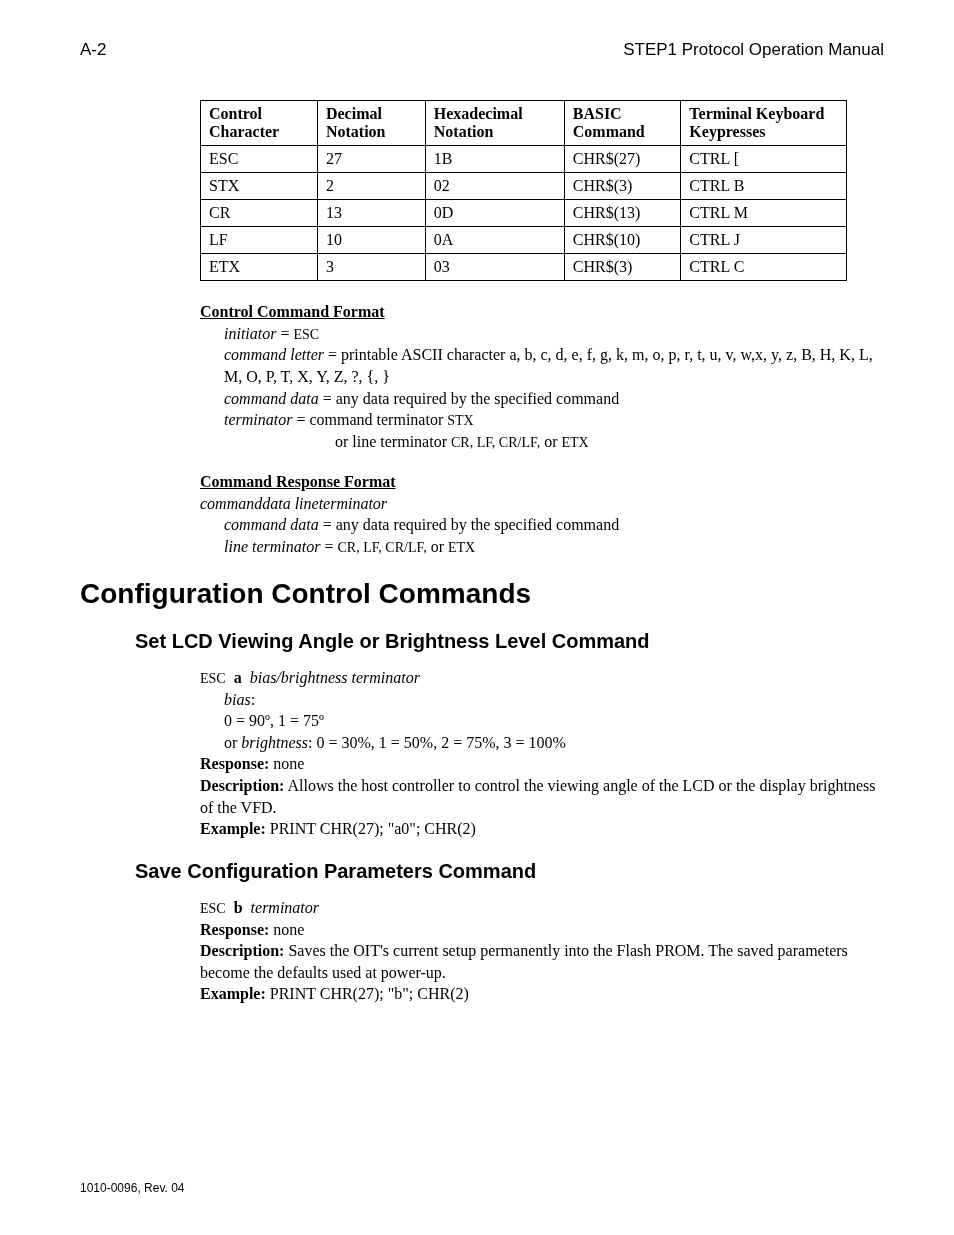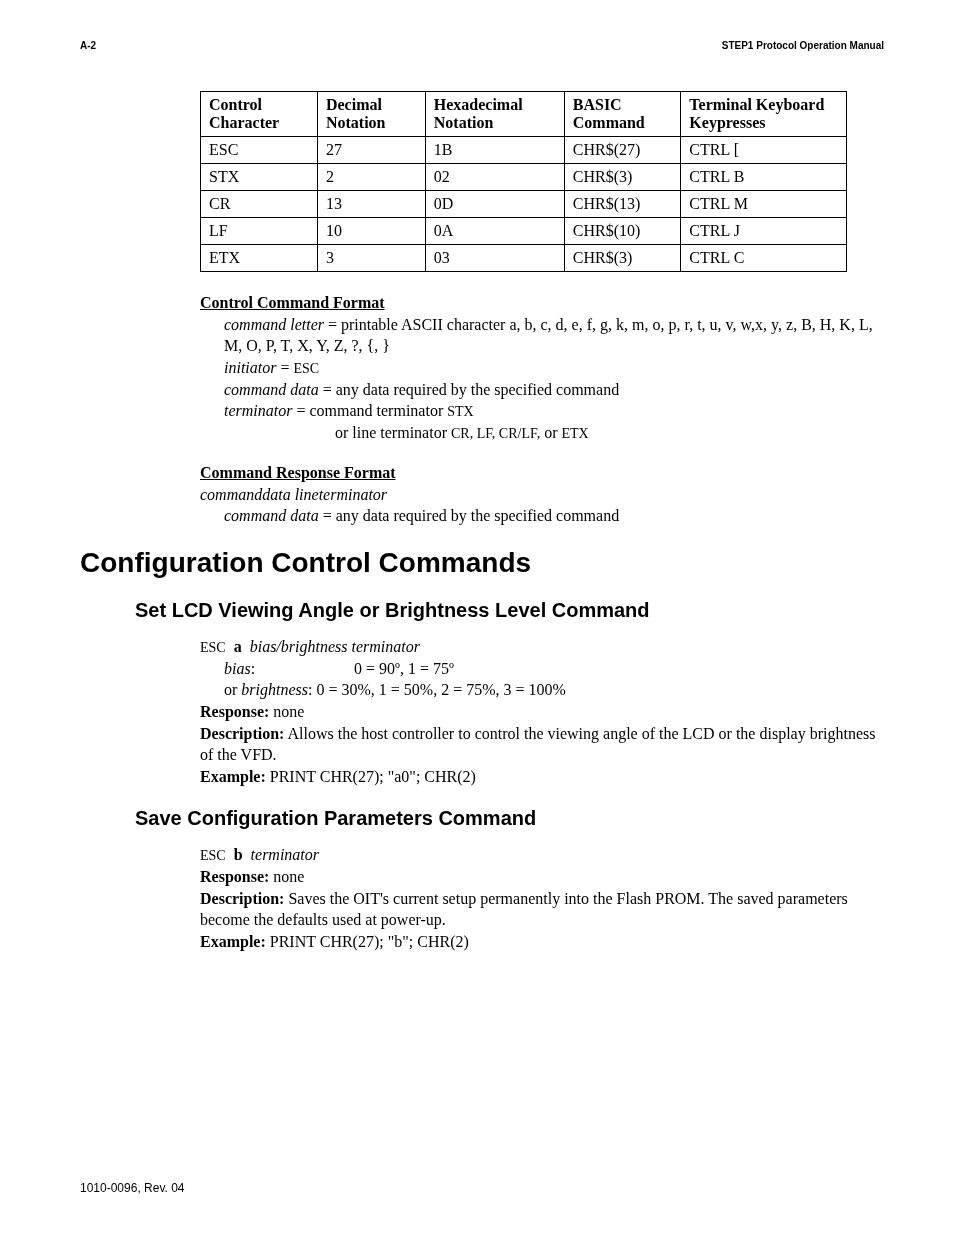--- a/index.html
+++ b/index.html
@@ -9,22 +9,22 @@
     background: #fff;
     margin: 0;
     padding: 40px 70px 40px 80px;
     width: 954px;
     box-sizing: border-box;
   }
   .header-row {
     display: flex;
     justify-content: space-between;
     font-family: Arial, Helvetica, sans-serif;
-    font-size: 10px;
-    font-weight: bold;
+    font-size: 17px;
+    font-weight: normal;
     margin-bottom: 40px;
   }
   table {
     border-collapse: collapse;
     margin-left: 120px;
     margin-bottom: 20px;
     width: 647px;
   }
   th, td {
     border: 1.5px solid #000;
@@ -67,21 +67,21 @@
     margin-bottom: 20px;
     line-height: 1.35;
   }
   .footer {
     font-family: Liberation Sans, sans-serif;
     font-size: 12px;
     position: absolute;
     bottom: 40px;
     left: 80px;
   }
-  .bias-row { display:flex; }
+  .bias-row { display:flex;flex-direction:column; }
   .bias-label { width:130px; }
 </style>
 </head>
 <body>
 
 <div class="header-row">
   <span>A-2</span>
   <span>STEP1 Protocol Operation Manual</span>
 </div>
 
@@ -130,41 +130,44 @@
         <td>03</td>
         <td>CHR$(3)</td>
         <td>CTRL C</td>
       </tr>
     </tbody>
 </table>
 
 <div class="section-block">
   <div><span class="underline-bold">Control Command Format</span></div>
   <div class="indent1">
+    <span class="italic">initiator</span><span> = </span><span class="smallcaps">ESC</span>
+  </div>
+  <div class="indent1">
     <span class="italic">command letter</span><span> = printable ASCII character a, b, c, d, e, f, g, k, m, o, p, r, t, u, v, w,x, y, z, B, H, K, L, M, O, P, T, X, Y, Z, ?, {, }</span>
-  </div>
-  <div class="indent1">
-    <span class="italic">initiator</span><span> = </span><span class="smallcaps">ESC</span>
   </div>
   <div class="indent1">
     <span class="italic">command data</span><span> = any data required by the specified command</span>
   </div>
   <div class="indent1">
     <span class="italic">terminator</span><span> =   command terminator </span><span class="smallcaps">STX</span>
   </div>
   <div class="indent2">
     <span>or line terminator </span><span class="smallcaps">CR, LF, CR/LF,</span><span> or </span><span class="smallcaps">ETX</span>
   </div>
 </div>
 
 <div class="section-block">
   <div><span class="underline-bold">Command Response Format</span></div>
   <div class="italic">commanddata  lineterminator</div>
   <div class="indent1">
     <span class="italic">command data</span><span> = any data required by the specified command</span>
+  </div>
+  <div class="indent1">
+    <span class="italic">line terminator</span><span> = </span><span class="smallcaps">CR, LF, CR/LF,</span><span> or </span><span class="smallcaps">ETX</span>
   </div>
 </div>
 
 <h1>Configuration Control Commands</h1>
 
 <h2>Set LCD Viewing Angle or Brightness Level Command</h2>
 <div class="cmd-block">
   <div>
     <span class="smallcaps">ESC</span>&nbsp;
     <span class="bold">a</span>&nbsp;

